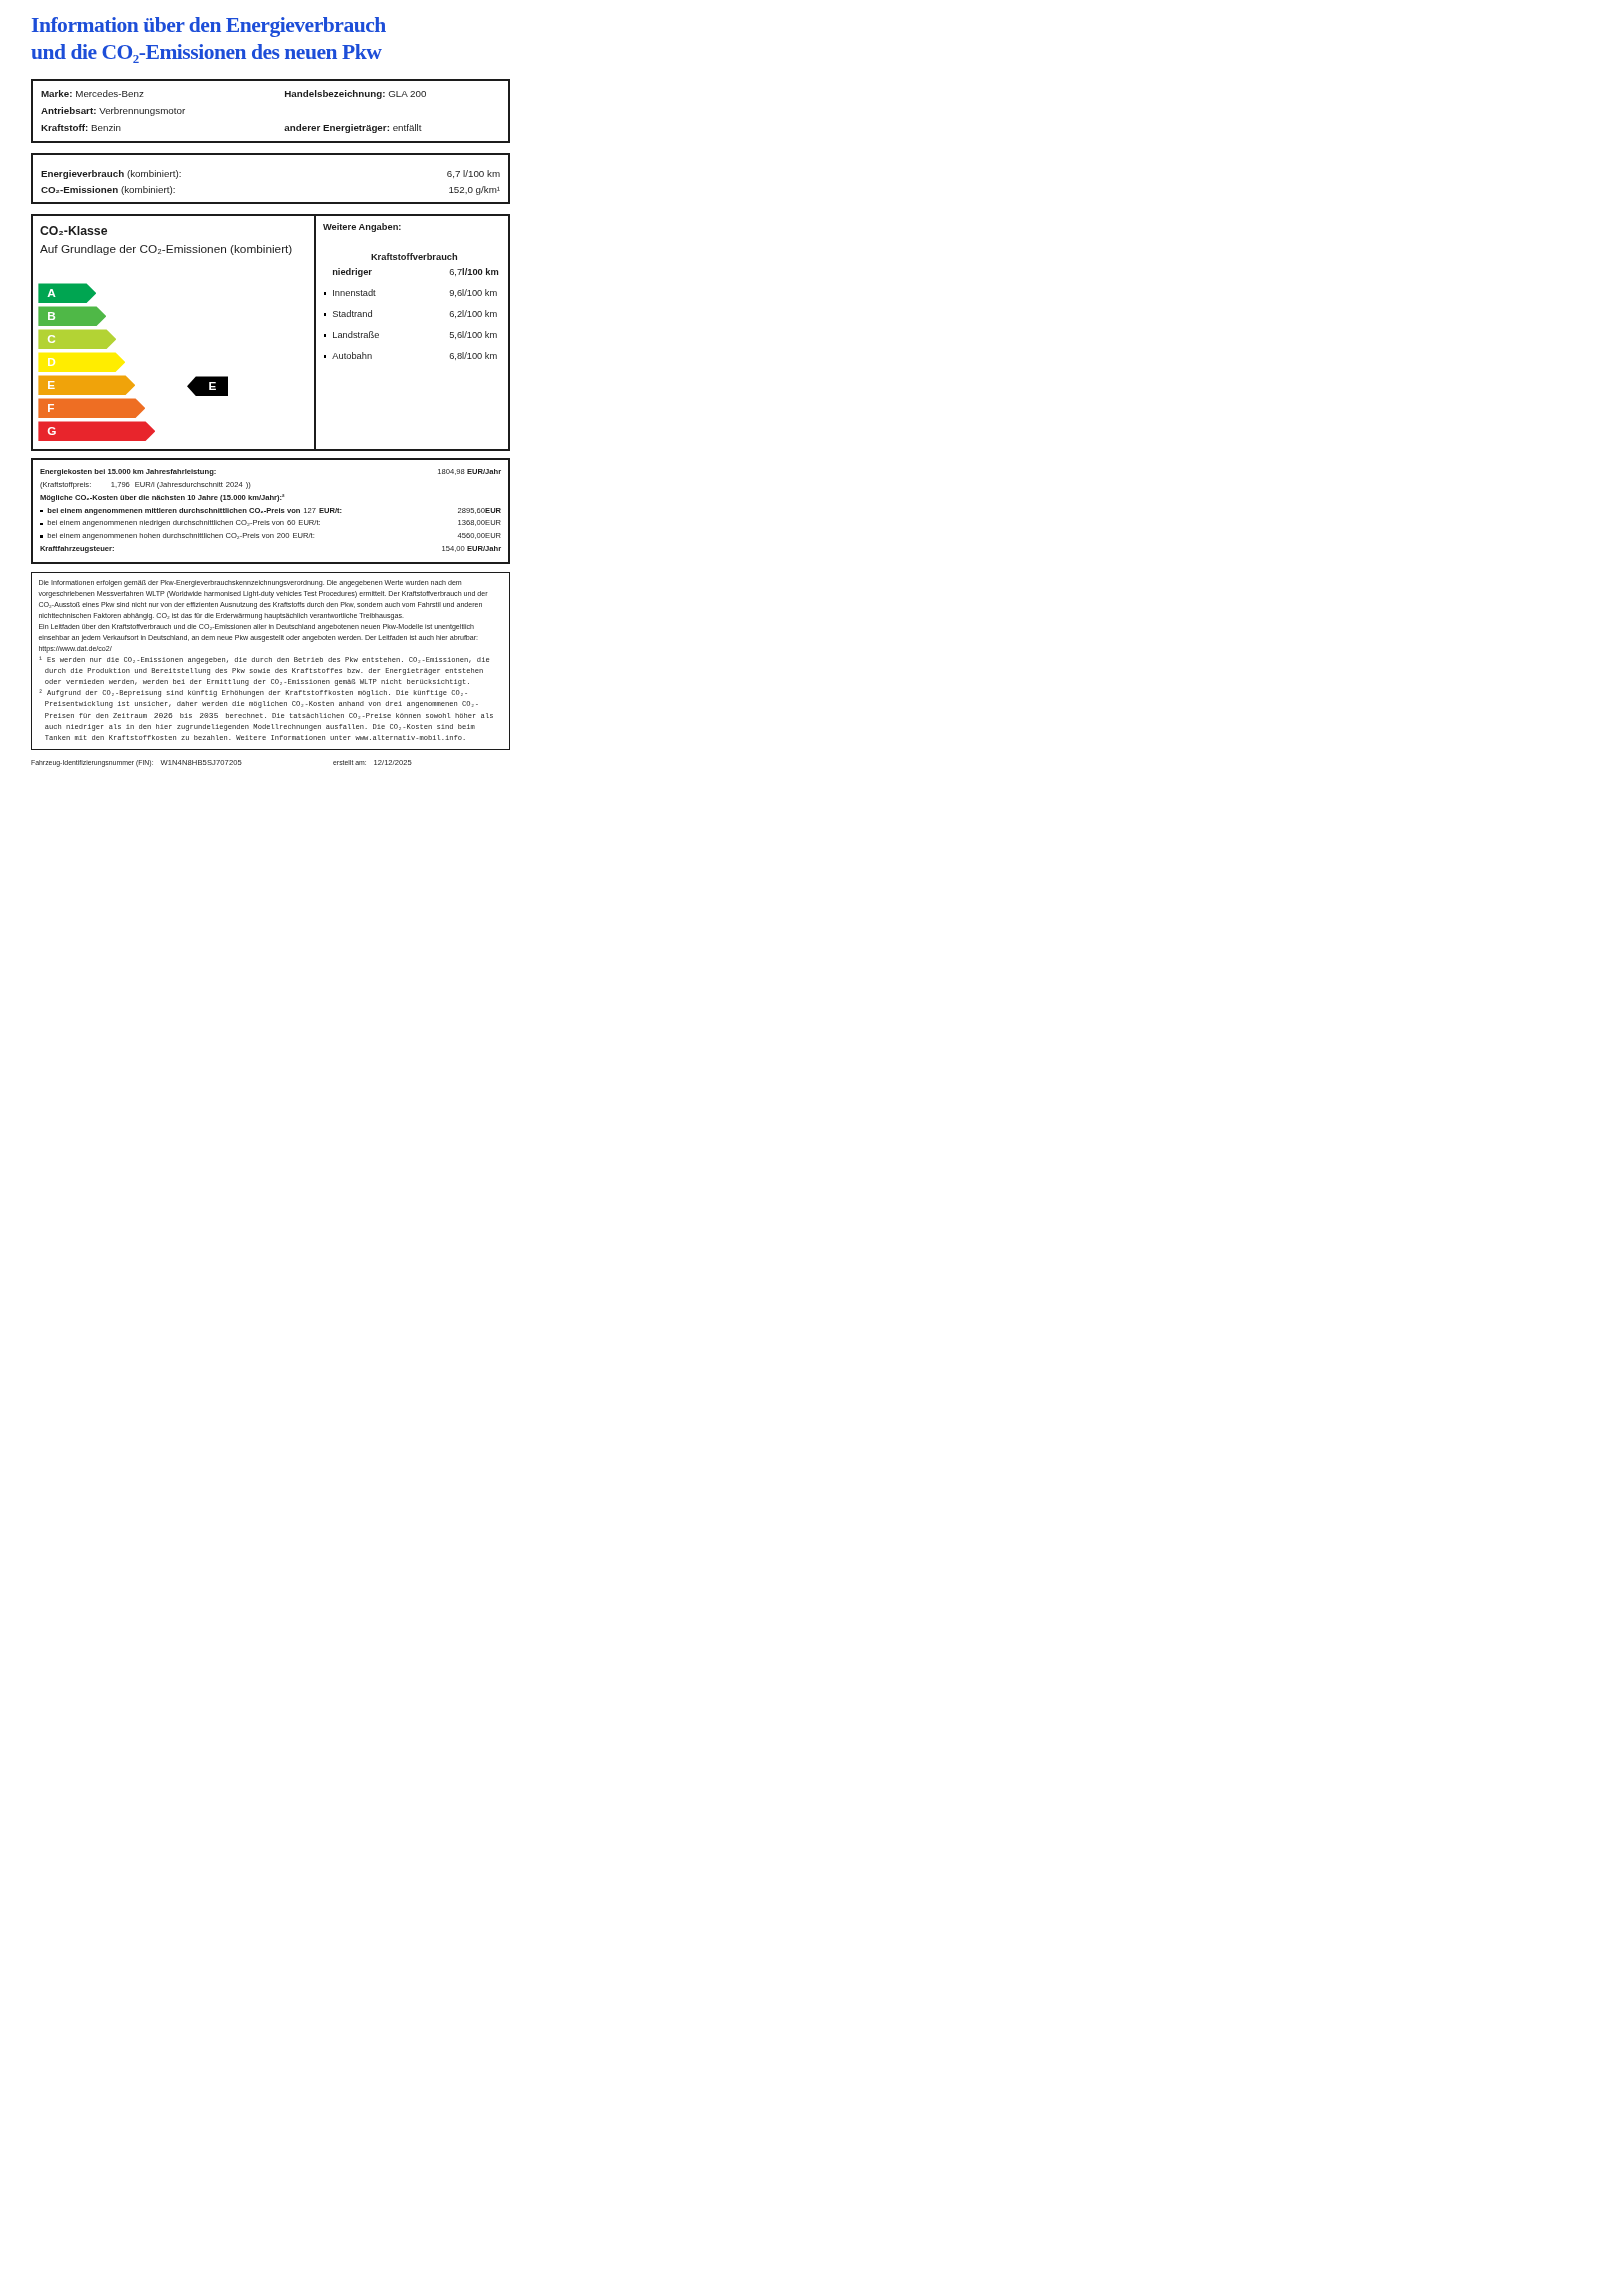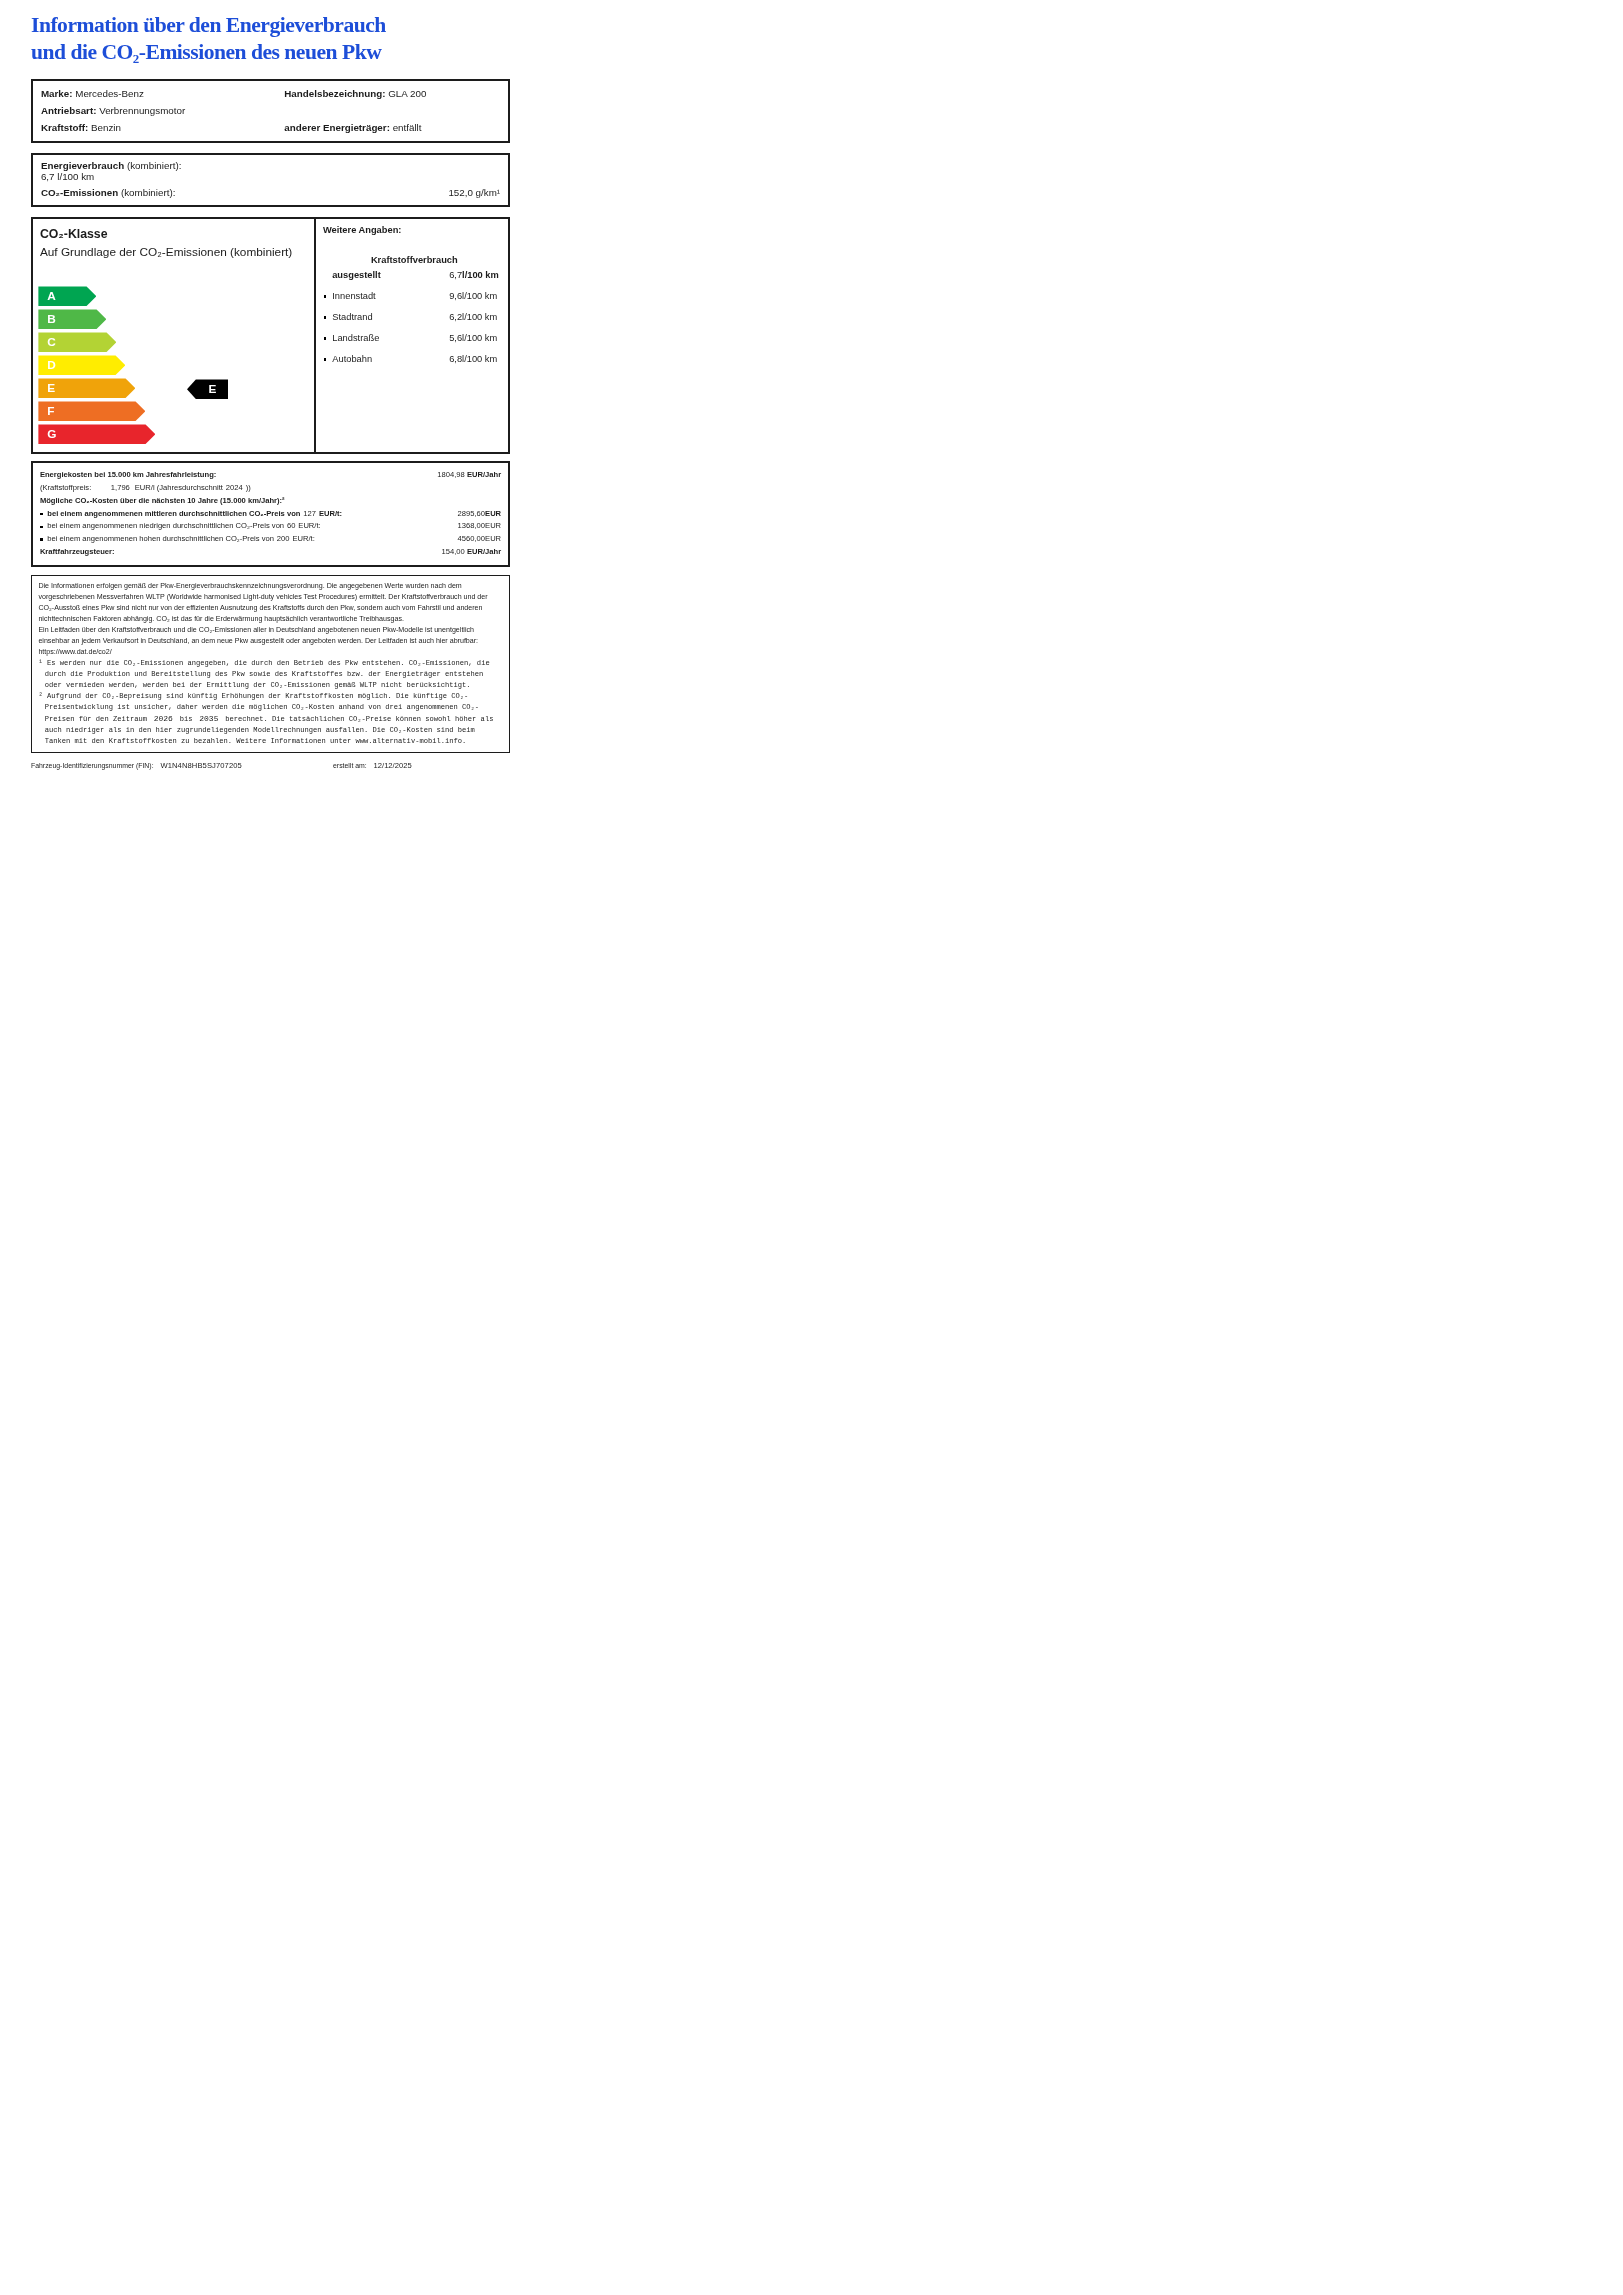--- a/index.html
+++ b/index.html
@@ -30,21 +30,21 @@
   .b1row{display:flex;margin-top:6.4px;}
   .b1row:first-child{margin-top:0;}
   .b1cell-l{flex:0 0 53%;}
   .b1cell-r{flex:1;}
   .lbl{font-weight:700;}
   .val{font-weight:400;}
 
   
   .box2{margin-top:9.3px;padding:5.9px 7.9px 6.9px 7.9px;font-size:9.8px;}
   .b2row{display:flex;justify-content:space-between;margin-top:4.9px;}
-  .b2row:first-child{margin-top:0;flex-direction:column;}
+  .b2row:first-child{margin-top:8px;}
 
   
   .box3{margin-top:10.3px;height:237px;display:flex;}
   .chart-pane{flex:1;position:relative;padding:7.9px 0 0 6.9px;box-sizing:border-box;}
   .co2-heading{font-size:12.3px;font-weight:700;}
   .co2-sub{font-size:11.8px;margin-top:3.9px;}
   .scale{position:absolute;top:67px;left:5.4px;right:0;}
   .arrow{
     height:19.6px;margin-bottom:3.4px;display:flex;align-items:center;
     color:#fff;font-size:11.8px;font-weight:700;padding-left:8.8px;box-sizing:border-box;
@@ -175,21 +175,21 @@
       </div>
       <div class="marker" style="top: 160px; background: rgb(0, 0, 0);">
         <span>E</span>
       </div>
     </div>
     <div class="info-pane">
       <div class="wa-heading">Weitere Angaben:</div>
       <div class="kv-title">Kraftstoffverbrauch</div>
       <div class="kv-row">
         <span class="kv-indent"></span>
-        <span class="kv-label lbl">ausgestellt</span>
+        <span class="kv-label lbl">niedriger</span>
         <span class="kv-val">6,7</span>
         <span class="kv-unit lbl">l/100 km</span>
       </div>
       <div class="kv-row spaced">
         <span class="sq"></span>
         <span class="kv-label">Innenstadt</span>
         <span class="kv-val">9,6</span>
         <span class="kv-unit">l/100 km</span>
       </div>
       <div class="kv-row spaced">

